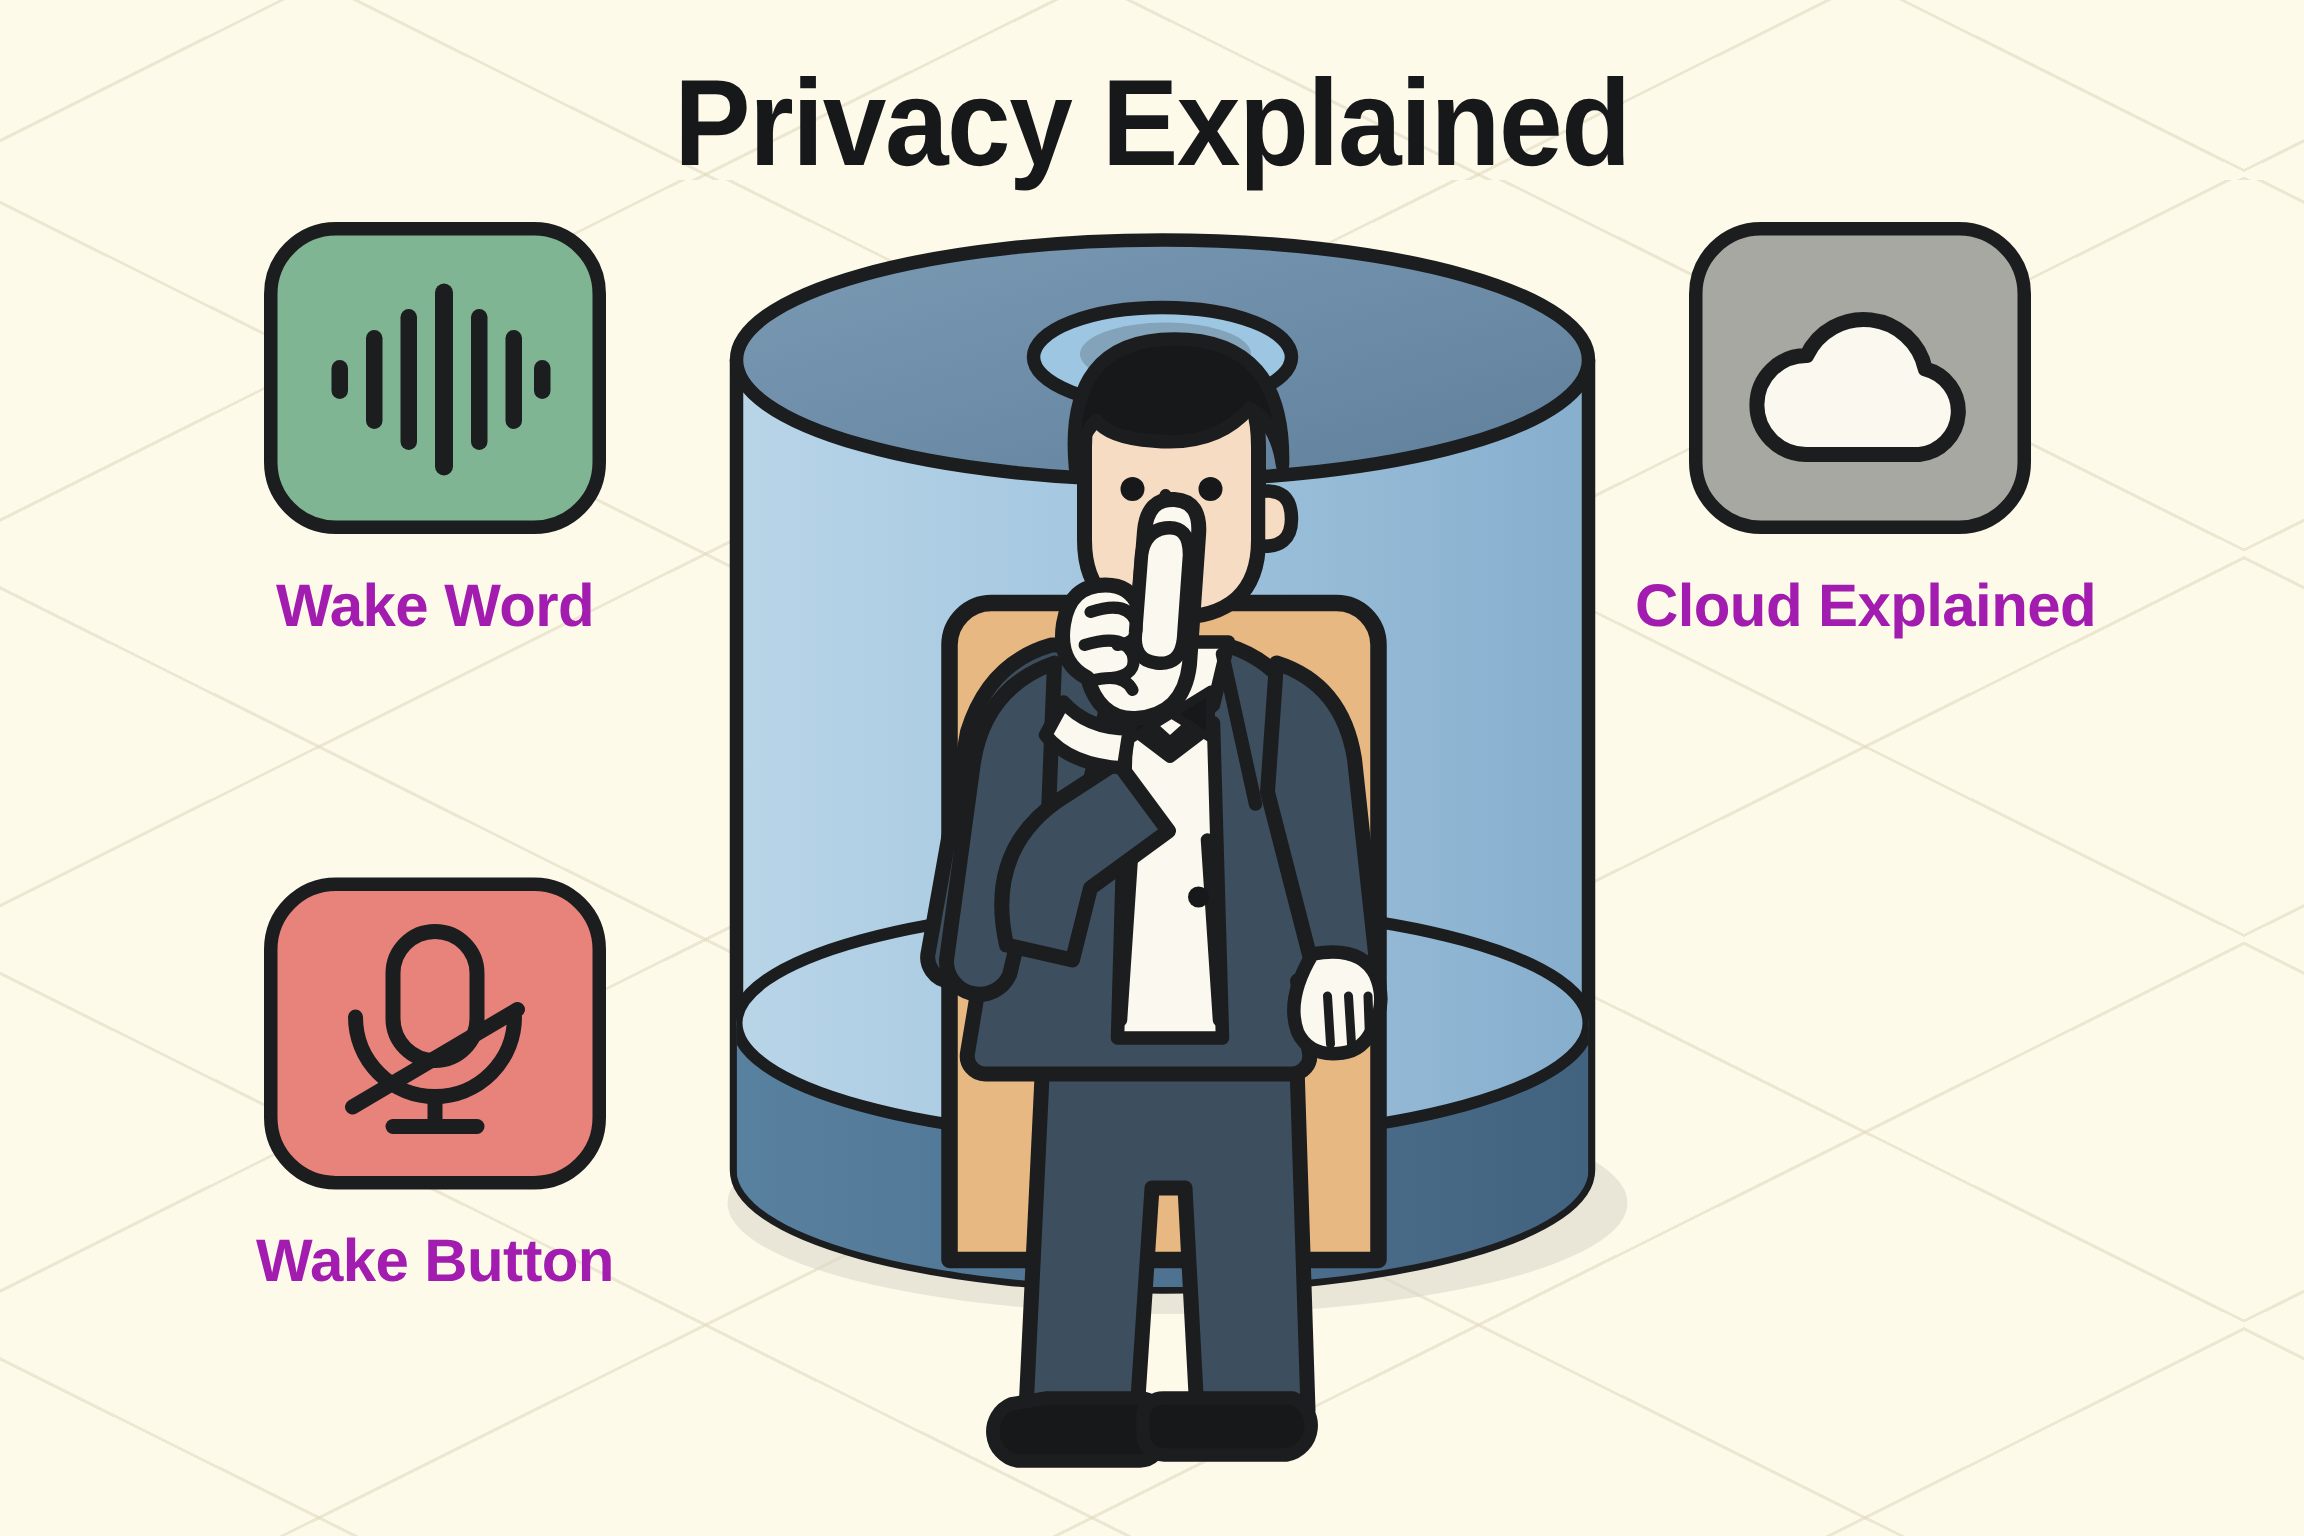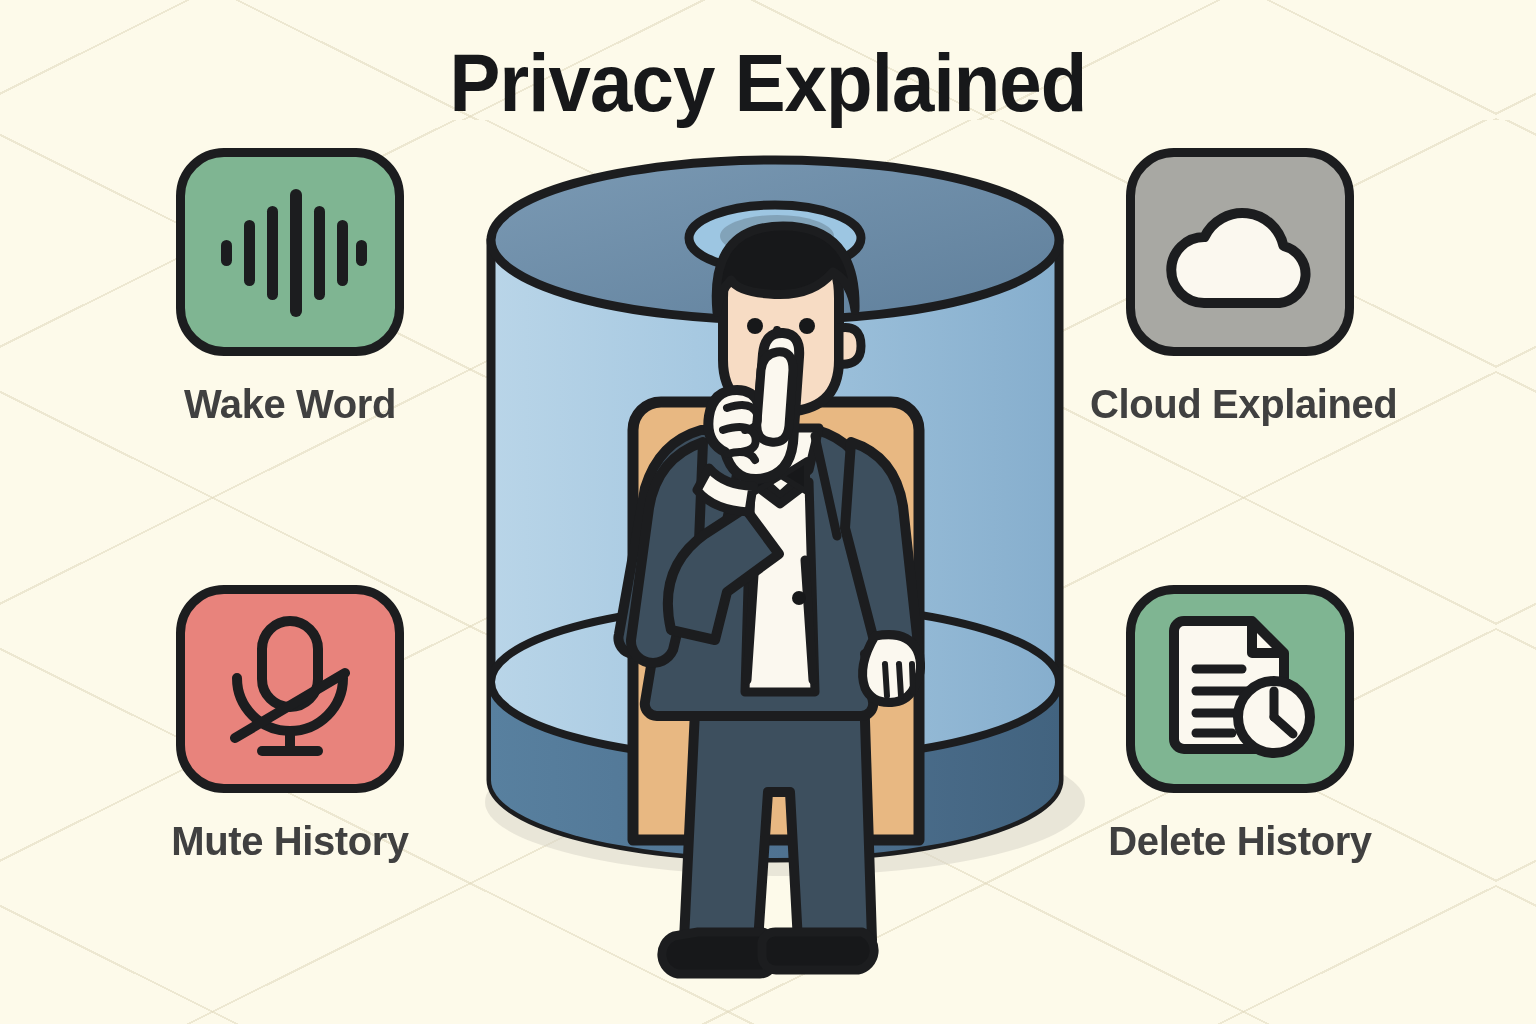--- a/index.html
+++ b/index.html
@@ -72,21 +72,21 @@
     align-items: center;
     justify-content: center;
   }
   .tile svg { display: block; overflow: visible; }
 
   .feature-label {
     margin-top: 26px;
     font-family: "Liberation Sans Narrow", "Liberation Sans", sans-serif;
     font-size: 40px;
     font-weight: bold;
-    color: #404040;
+    color: #a21caf;
     white-space: nowrap;
     letter-spacing: -0.4px;
   }
   .feature.left  .feature-label { text-align: center; }
   .feature.right .feature-label { text-align: center; }
 
   
   .speaker-wrap {
     position: absolute;
     left: 455px;
@@ -128,54 +128,32 @@
       <svg width="150" height="148" viewBox="0 0 150 148">
         <g fill="none" stroke="#1c1d1f" stroke-width="10" stroke-linecap="round" stroke-linejoin="round">
           <rect x="47" y="6" width="56" height="86" rx="28"></rect>
           <path d="M22 63 a53 53 0 0 0 106 0"></path>
           <line x1="75" y1="116" x2="75" y2="134"></line>
           <line x1="47" y1="136" x2="103" y2="136"></line>
           <line x1="20" y1="123" x2="130" y2="58"></line>
         </g>
       </svg>
     </div>
-    <div class="feature-label">Mute History</div>
+    <div class="feature-label">Wake Button</div>
   </div>
 
   <div class="feature right r1">
     <div class="tile" style="background:#a8a8a3;">
       <svg width="160" height="114" viewBox="0 0 160 114">
         <path d="M44 108 a33 33 0 0 1 0.5 -66 a42 42 0 0 1 79 9 a29 29 0 0 1 -4 57 Z" fill="#fbf8ef" stroke="#1c1d1f" stroke-width="10" stroke-linejoin="round"></path>
       </svg>
     </div>
     <div class="feature-label">Cloud Explained</div>
   </div>
 
-  <div class="feature right r2">
-    <div class="tile" style="background:#7fb592;">
-      <svg width="156" height="144" viewBox="0 0 156 144">
-
-        <path d="M12 14 a10 10 0 0 1 10 -10 h68 l32 32 v86 a10 10 0 0 1 -10 10 h-90 a10 10 0 0 1 -10 -10 Z" fill="#fbf8ef" stroke="#1c1d1f" stroke-width="10" stroke-linejoin="round"></path>
-        <path d="M90 4 v32 h32" fill="none" stroke="#1c1d1f" stroke-width="10" stroke-linejoin="round"></path>
-        <g stroke="#1c1d1f" stroke-width="9" stroke-linecap="round">
-          <line x1="34" y1="52" x2="80" y2="52"></line>
-          <line x1="34" y1="74" x2="96" y2="74"></line>
-          <line x1="34" y1="96" x2="78" y2="96"></line>
-          <line x1="34" y1="116" x2="70" y2="116"></line>
-        </g>
-
-        <circle cx="112" cy="100" r="36" fill="#fbf8ef" stroke="#1c1d1f" stroke-width="10"></circle>
-        <g stroke="#1c1d1f" stroke-width="9" stroke-linecap="round" fill="none">
-          <line x1="112" y1="100" x2="112" y2="74"></line>
-          <line x1="112" y1="100" x2="131" y2="117"></line>
-        </g>
-      </svg>
-    </div>
-    <div class="feature-label">Delete History</div>
-  </div>
 
   <div class="speaker-wrap">
     <svg width="640" height="880" viewBox="0 0 640 880">
       <defs>
         <linearGradient id="bodyGrad" x1="0" y1="0" x2="1" y2="0">
           <stop offset="0%" stop-color="#b9d5e8"></stop>
           <stop offset="42%" stop-color="#a4c7e0"></stop>
           <stop offset="100%" stop-color="#86aecd"></stop>
         </linearGradient>
         <linearGradient id="topGrad" x1="0" y1="0" x2="1" y2="1">

